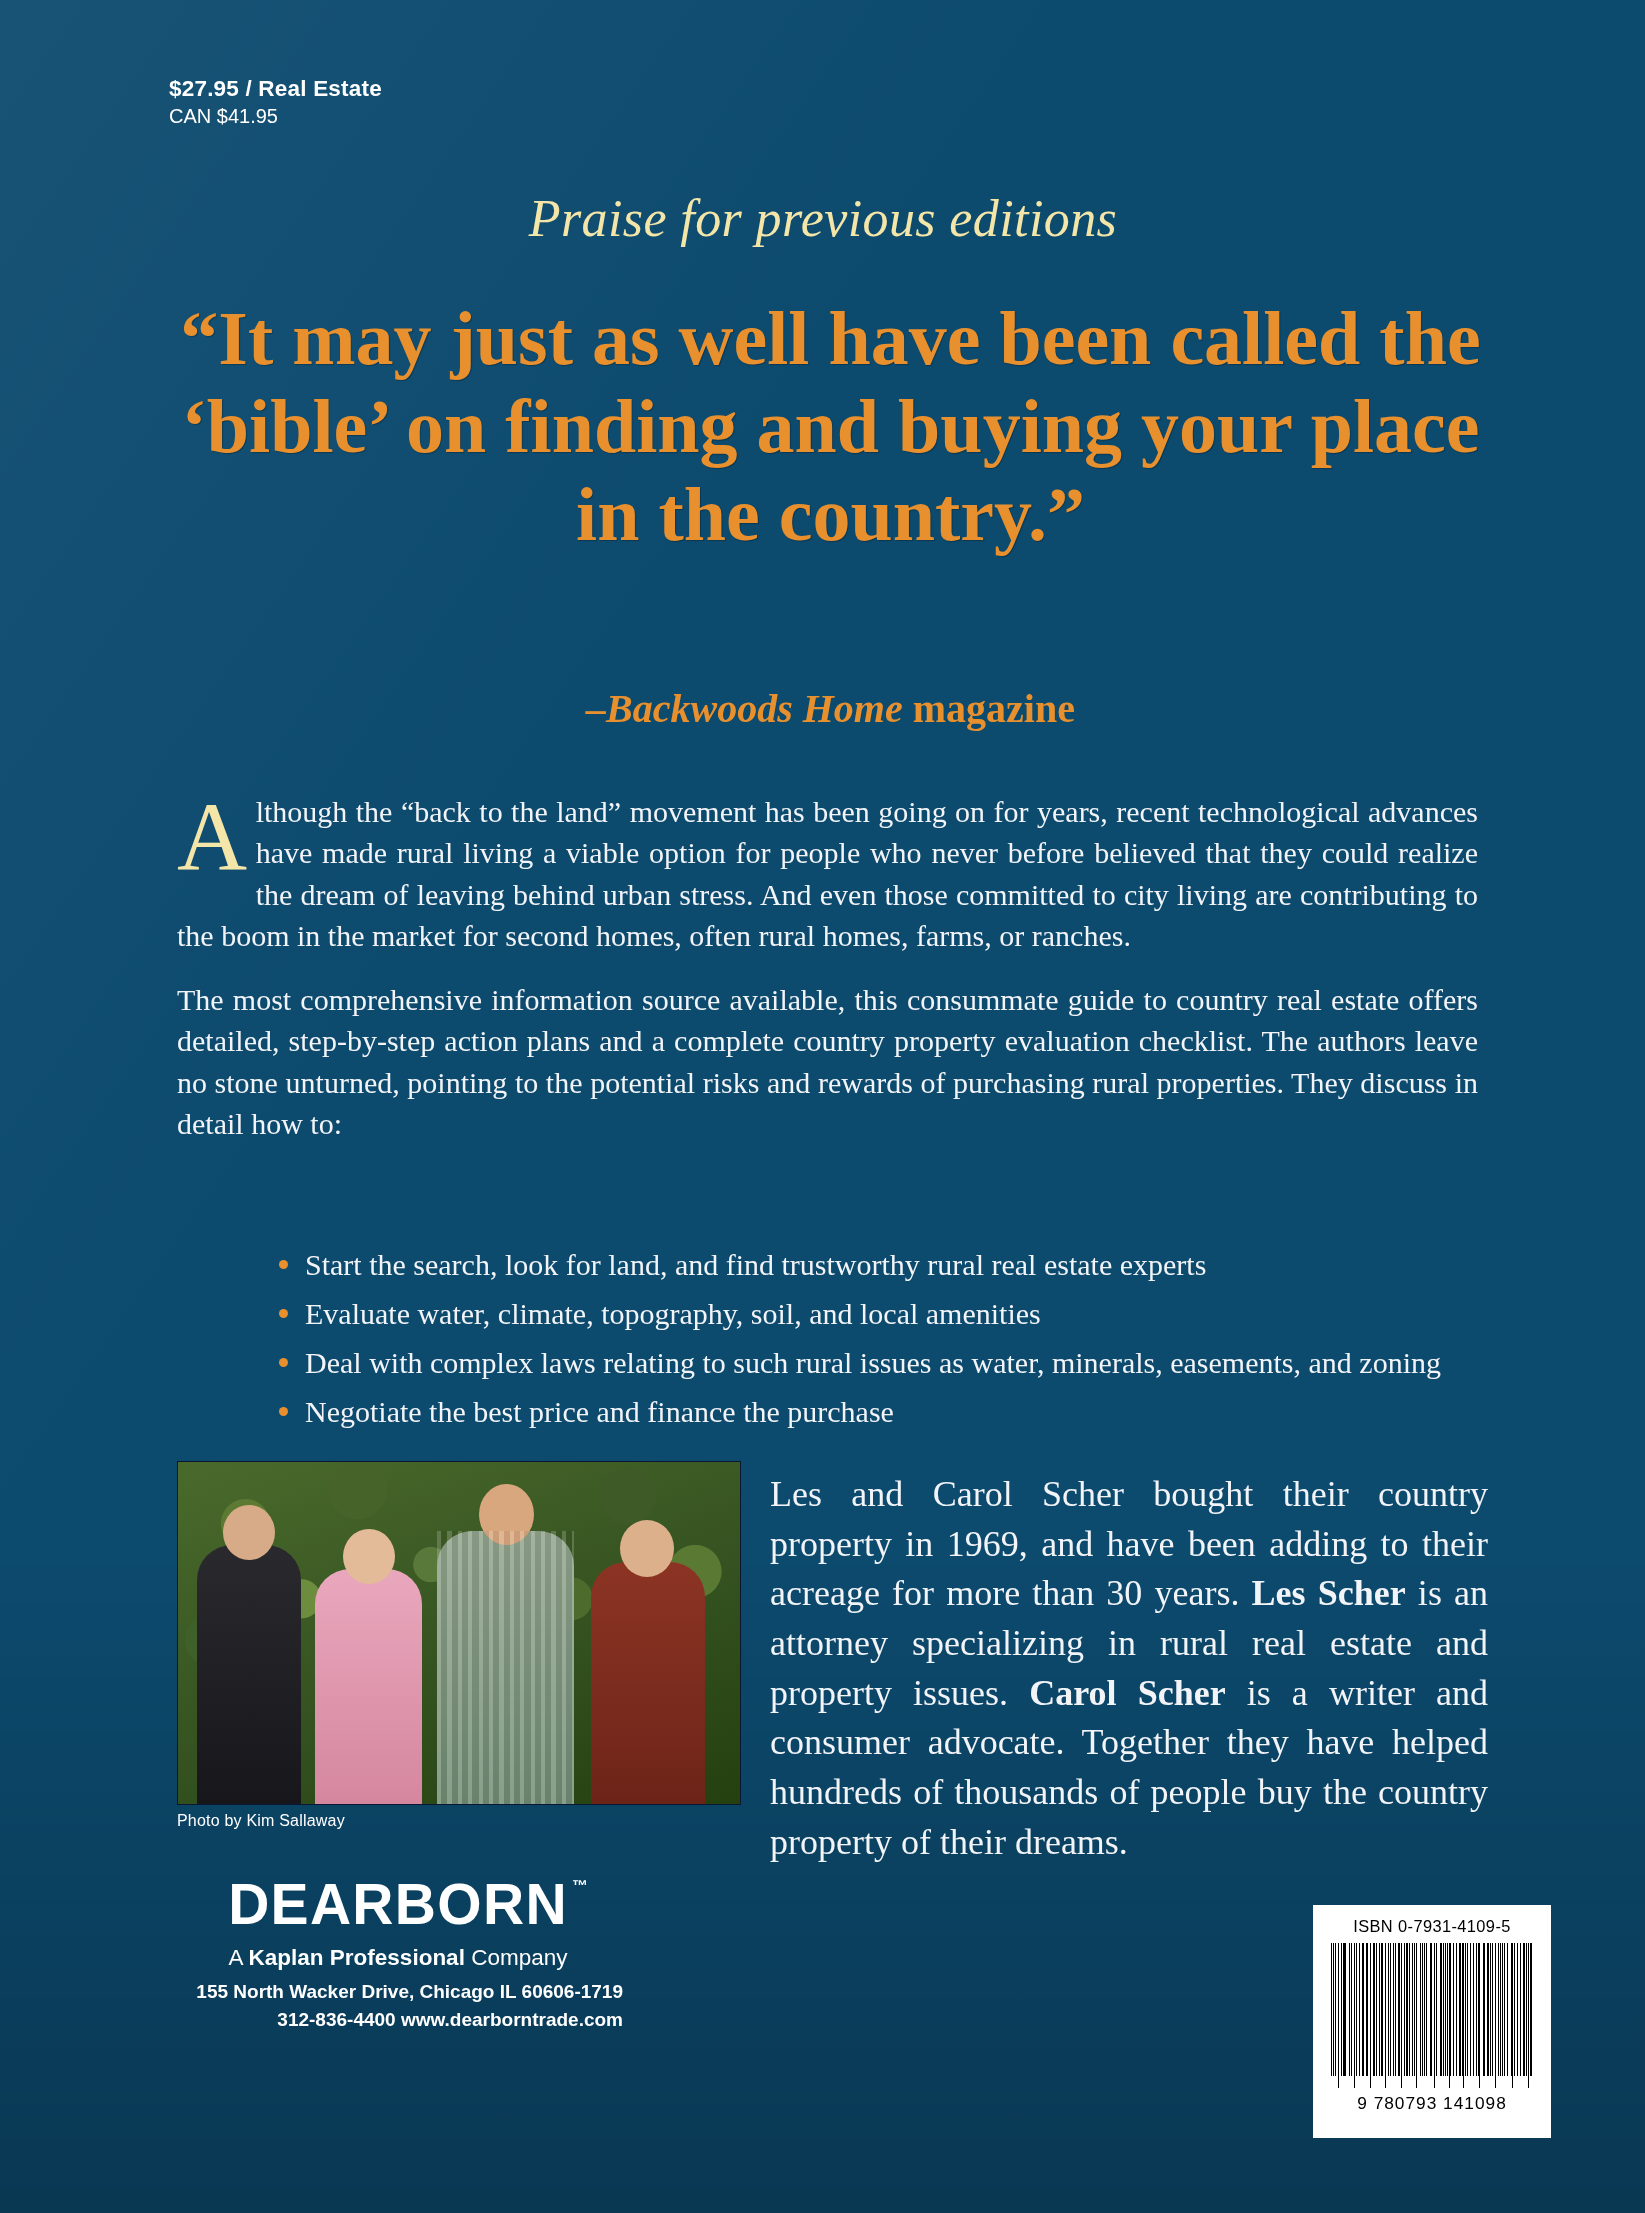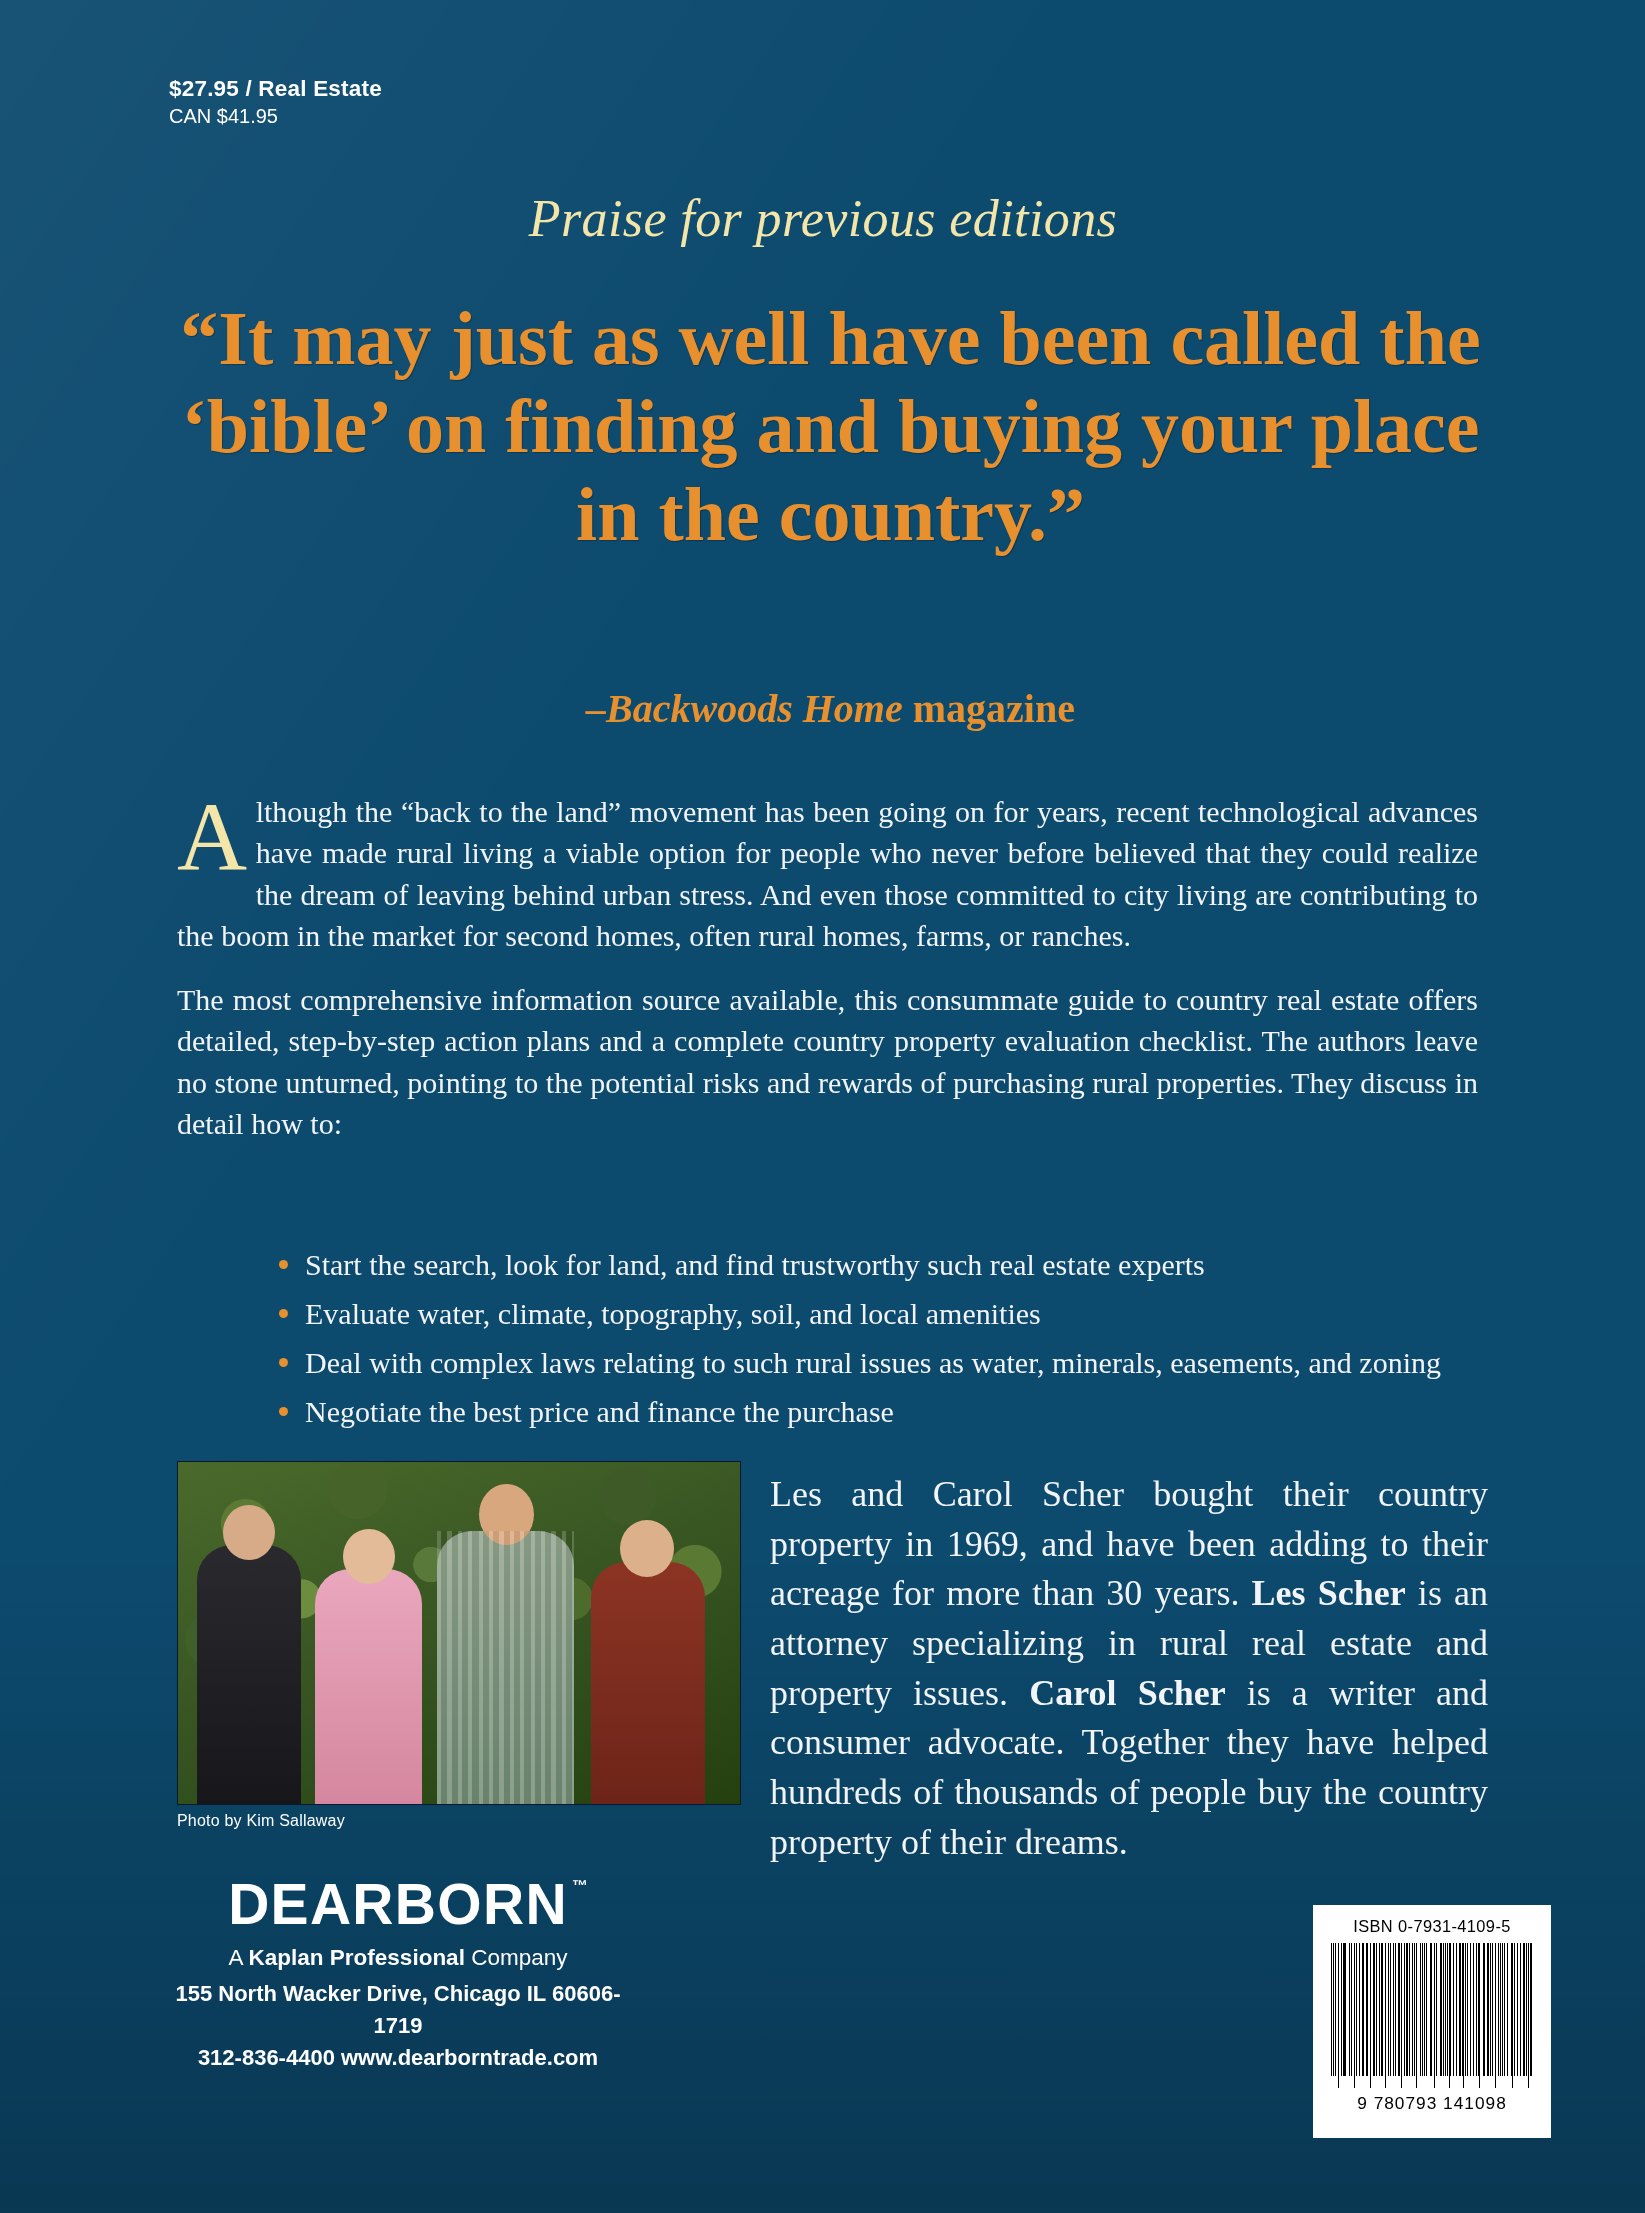--- a/index.html
+++ b/index.html
@@ -278,23 +278,24 @@
     margin-top: 12px;
     color: #ffffff;
     font-family: "Liberation Sans", sans-serif;
     font-size: 22.5px;
   }
   .kaplan b { font-weight: bold; }
   .addr {
     margin-top: 7px;
     color: #ffffff;
     font-family: "Liberation Sans", sans-serif;
-    font-size: 22px;
+    font-size: 19px;
     font-weight: bold;
     line-height: 1.45;
+    text-align: right;
   }
 
   
   .barcode-box {
     position: absolute;
     right: 95px;
     bottom: 76px;
     width: 238px;
     height: 233px;
     background: #ffffff;
@@ -346,21 +347,21 @@
   </div>
 
   <div class="body-copy">
     <p>
       <span class="dropcap">A</span><span>lthough the “back to the land” movement has been going on for years, recent technological advances have made rural living a viable option for people who never before believed that they could realize the dream of leaving behind urban stress. And even those committed to city living are contributing to the boom in the market for second homes, often rural homes, farms, or ranches.</span>
     </p>
     <p>The most comprehensive information source available, this consummate guide to country real estate offers detailed, step-by-step action plans and a complete country property evaluation checklist. The authors leave no stone unturned, pointing to the potential risks and rewards of purchasing rural properties. They discuss in detail how to:</p>
   </div>
 
   <ul class="bullets">
-    <li>Start the search, look for land, and find trustworthy such real estate experts</li>
+    <li>Start the search, look for land, and find trustworthy rural real estate experts</li>
     <li>Evaluate water, climate, topography, soil, and local amenities</li>
     <li>Deal with complex laws relating to such rural issues as water, minerals, easements, and zoning</li>
     <li>Negotiate the best price and finance the purchase</li>
   </ul>
 
   <div class="photo-wrap">
     <div class="photo">
       <div class="foliage"></div>
       <div class="person p1"></div>
       <div class="person p2"></div>

